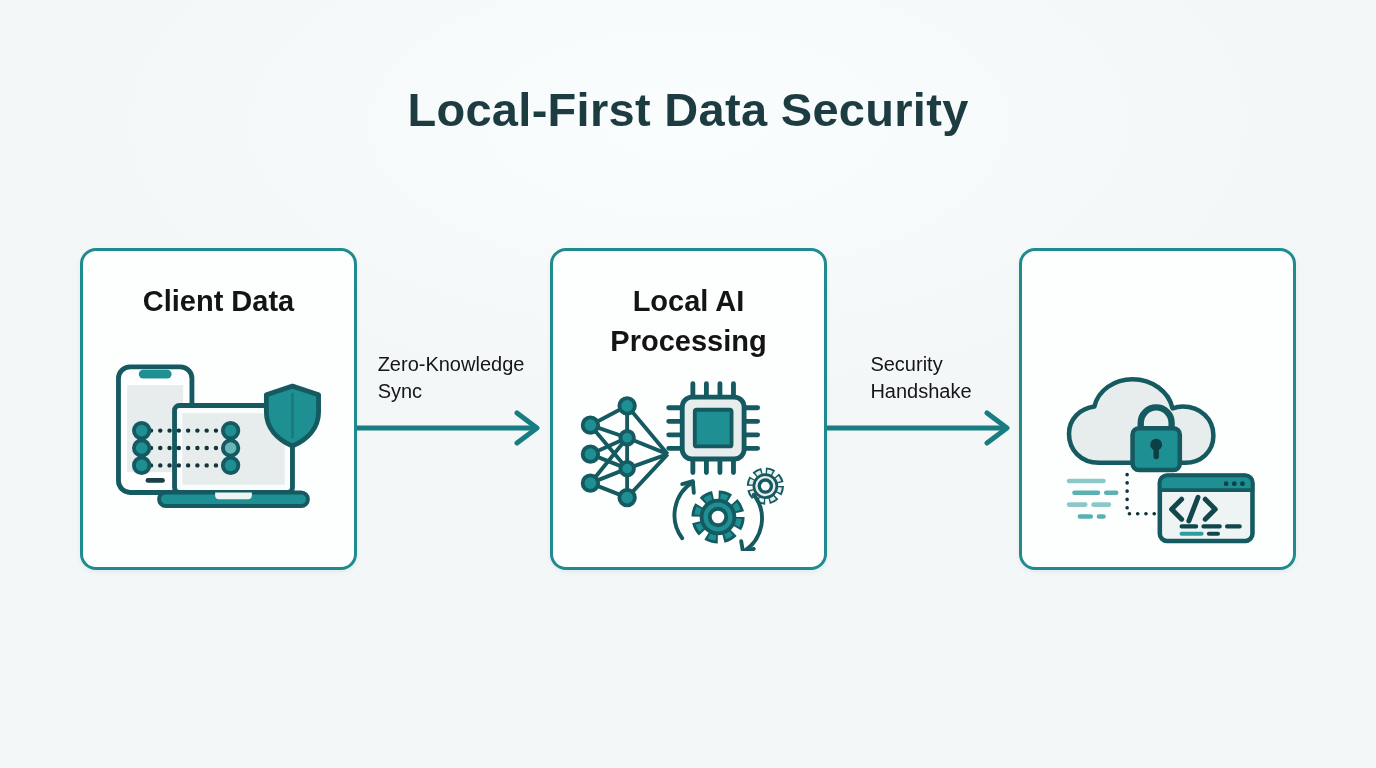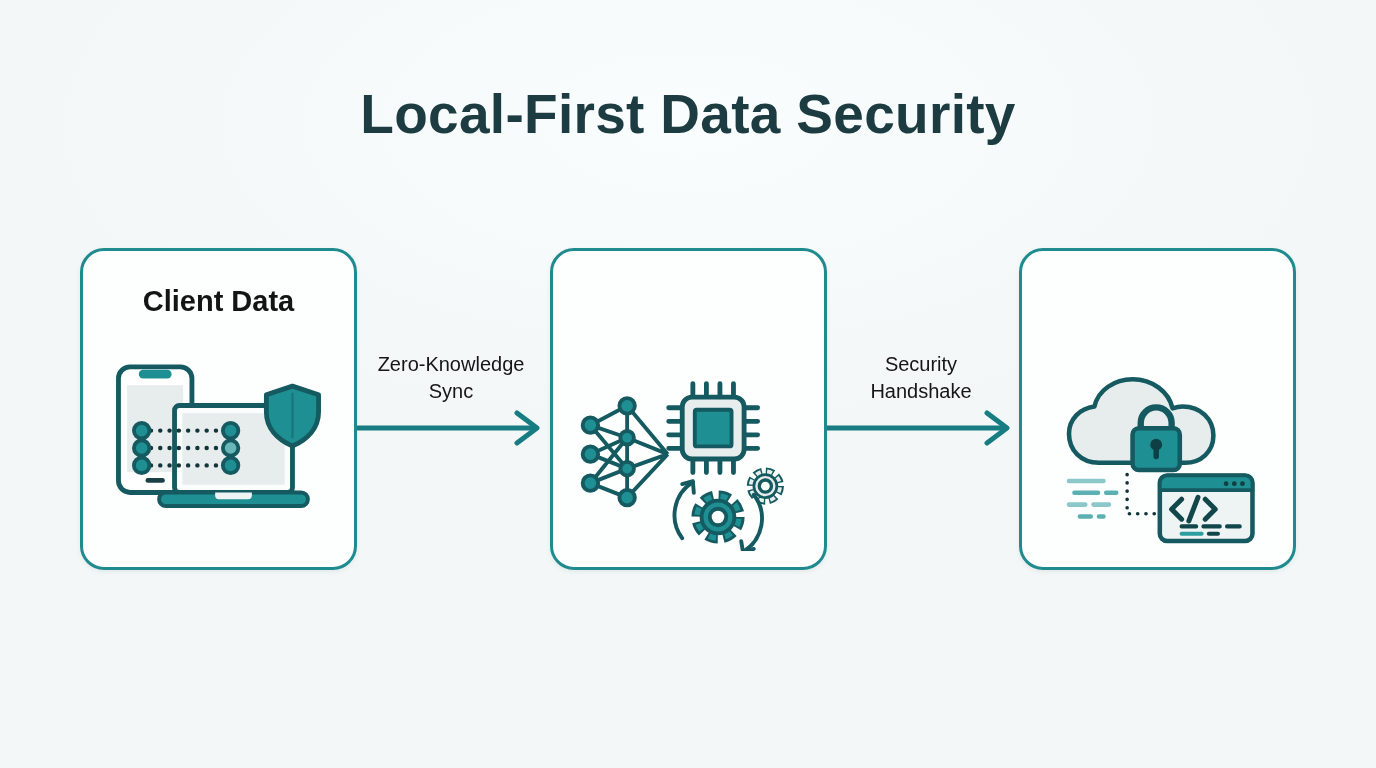--- a/index.html
+++ b/index.html
@@ -3,44 +3,44 @@
 <meta charset="utf-8">
 <style>
   html,body{margin:0;padding:0;background:#f4f8f8;}
   .canvas{
     position:relative;width:1376px;height:768px;overflow:hidden;
     background:radial-gradient(ellipse 900px 420px at 50% 16%, #fafdfd 0%, #f3f7f7 70%);
     font-family:"Liberation Sans", sans-serif;
   }
   .title{
     position:absolute;top:82px;left:0;width:100%;margin:0;
-    text-align:center;font-size:55px;font-weight:700;color:#1d3c42;letter-spacing:0.3px;
+    text-align:center;font-size:47px;font-weight:700;color:#1d3c42;letter-spacing:0.3px;
   }
   .node{
     position:absolute;top:248px;width:277px;height:322px;box-sizing:border-box;
-    background:#fdfffe;border:3.5px solid #208b8f;border-radius:24px;
+    background:#fdfffe;border:3.5px solid #208b8f;border-radius:16px;
     box-shadow:0 2px 5px rgba(20,70,75,0.07);
   }
   .node-1{left:80px}
   .node-2{left:550px}
   .node-3{left:1019px}
   .node-label{
     margin-top:30px;padding:0 14px;text-align:center;
     font-size:29px;font-weight:700;color:#141414;line-height:1.38;white-space:pre-line;
   }
   .node-icon{position:absolute;left:50%;transform:translateX(-50%);}
   .icon-1{bottom:42px;width:232px;}
   .icon-2{bottom:16px;width:232px;}
   .icon-3{bottom:22px;width:218px;}
   .connector{position:absolute;top:352px;width:188px;}
   .connector-1{left:357px}
   .connector-2{left:827px}
   .connector-label{
     height:52px;display:flex;align-items:flex-end;justify-content:center;
-    text-align:center;font-size:20px;color:#161616;line-height:1.32;white-space:pre-line;
+    text-align:left;font-size:20px;color:#161616;line-height:1.32;white-space:pre-line;
   }
   .connector-arrow{display:block;margin-top:6px;}
 </style>
 </head>
 <body>
 
 <div class="canvas">
 
   <h1 class="title">Local-First Data Security</h1>
 
@@ -82,20 +82,22 @@
   <div class="connector connector-1">
     <div class="connector-label">Zero-Knowledge
 Sync</div>
     <svg class="connector-arrow" width="188" height="36" viewBox="0 0 188 36">
       <line x1="0" y1="18" x2="176" y2="18" stroke="#177d82" stroke-width="5"></line>
       <polyline points="160,3 180,18 160,33" fill="none" stroke="#177d82" stroke-width="5" stroke-linecap="round" stroke-linejoin="round"></polyline>
     </svg>
   </div>
 
   <section class="node node-2">
+    <div class="node-label">Local AI
+Processing</div>
     <svg class="node-icon icon-2" viewBox="0 0 240 185">
       <g stroke="#155a60" stroke-width="4">
         <g fill="none">
           <path d="M18,55 L56,35 M18,55 L56,68 M18,85 L56,68 M18,85 L56,100 M18,115 L56,100 M18,115 L56,130 M18,55 L56,100 M18,115 L56,68"></path>
           <path d="M56,35 L98,85 M56,68 L98,85 M56,100 L98,85 M56,130 L98,85 M56,35 L56,130"></path>
         </g>
         <g fill="#1e8f92">
           <circle cx="18" cy="55" r="8"></circle>
             <circle cx="18" cy="85" r="8"></circle>
             <circle cx="18" cy="115" r="8"></circle>

